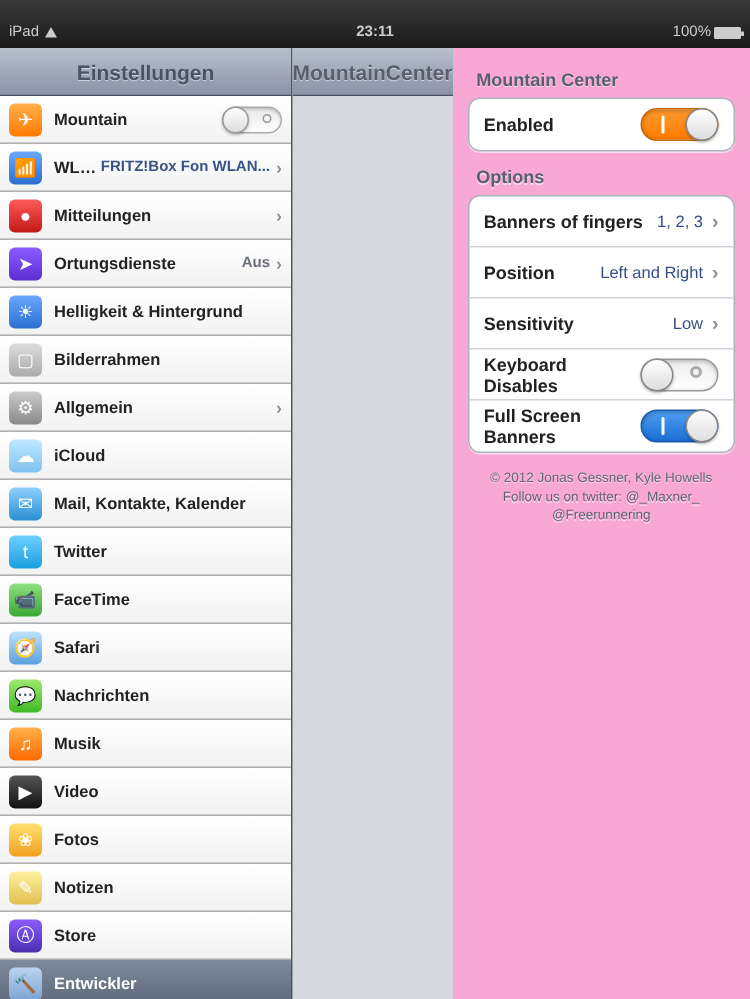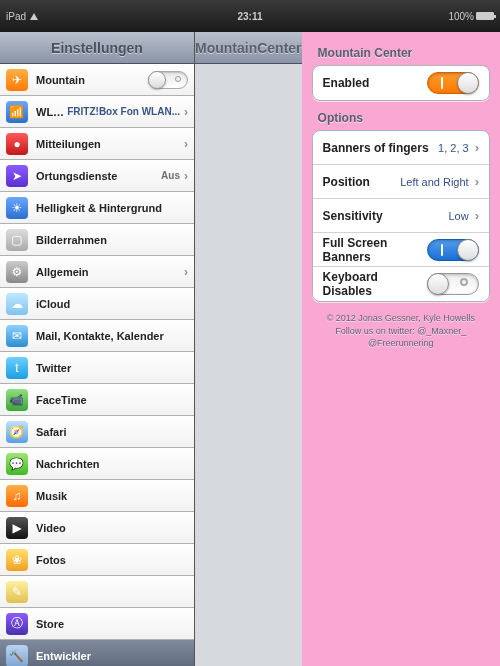--- a/index.html
+++ b/index.html
@@ -1,18 +1,18 @@
 <!DOCTYPE html>
 <html><head>
 <meta charset="utf-8">
 <style>
 * { margin: 0; padding: 0; box-sizing: border-box; font-family: -apple-system, Helvetica, Arial, sans-serif; }
 body { width: 500px; height: 666px; overflow: hidden; background: #000; }
 
-.statusbar { height: 16px; background: linear-gradient(#3a3a3a,#1a1a1a); color: #ccc; display: flex; align-items: center; font-size: 10px; padding: 16px 6px; gap: 32px; }
+.statusbar { height: 16px; background: linear-gradient(#3a3a3a,#1a1a1a); color: #ccc; display: flex; align-items: flex-start; font-size: 10px; padding: 16px 6px; gap: 32px; }
 .statusbar .sb-left { flex: 1; display: flex; gap: 4px; align-items: center; }
 .statusbar .sb-center { flex: 1; text-align: center; font-weight: bold; }
 .statusbar .sb-right { flex: 1; text-align: right; display: flex; justify-content: flex-end; gap: 2px; align-items: center; }
 .wifi-icon { width: 0; height: 0; border-left: 4px solid transparent; border-right: 4px solid transparent; border-bottom: 7px solid #ccc; }
 .battery { width: 18px; height: 8px; border: 1px solid #ccc; border-radius: 1px; position: relative; background: #ccc; }
 .battery::after { content:''; position:absolute; right:-3px; top:2px; width:2px; height:3px; background:#ccc; }
 
 .container { display: flex; height: 650px; }
 
 
@@ -147,20 +147,21 @@
         <div class="row">
           <div class="icon" style="background: linear-gradient(rgb(85, 85, 85), rgb(17, 17, 17));">▶</div>
           <div class="label">Video</div>
         </div>
         <div class="row">
           <div class="icon" style="background: linear-gradient(rgb(255, 224, 112), rgb(240, 160, 32));">❀</div>
           <div class="label">Fotos</div>
         </div>
         <div class="row">
           <div class="icon" style="background: linear-gradient(rgb(255, 240, 160), rgb(224, 192, 80));">✎</div>
+          <div class="label">Notizen</div>
         </div>
         <div class="row">
           <div class="icon" style="background: linear-gradient(rgb(138, 92, 255), rgb(74, 47, 176));">Ⓐ</div>
           <div class="label">Store</div>
         </div>
         <div class="row selected">
           <div class="icon" style="background: linear-gradient(rgb(188, 211, 239), rgb(123, 164, 211));">🔨</div>
           <div class="label">Entwickler</div>
         </div>
         <div class="section-hdr">Extensions</div>
@@ -190,33 +191,33 @@
             <div class="clabel">Position</div>
             <div class="cvalue">Left and Right</div>
             <div class="chev">›</div>
           </div>
           <div class="cell">
             <div class="clabel">Sensitivity</div>
             <div class="cvalue">Low</div>
             <div class="chev">›</div>
           </div>
           <div class="cell">
+            <div class="clabel">Keyboard Disables</div>
+            <div class="switch-lg off">
+              <span class="ring"></span>
+              <span class="knob"></span>
+            </div>
+          </div>
+          <div class="cell">
             <div class="clabel">Full Screen Banners</div>
             <div class="switch-lg on blue">
               <span class="mark"></span>
               <span class="knob"></span>
             </div>
           </div>
-          <div class="cell">
-            <div class="clabel">Keyboard Disables</div>
-            <div class="switch-lg off">
-              <span class="ring"></span>
-              <span class="knob"></span>
-            </div>
-          </div>
         </div>
       <div class="footer">
         <div>© 2012 Jonas Gessner, Kyle Howells</div>
         <div>Follow us on twitter: @_Maxner_   @Freerunnering</div>
       </div>
     </div>
   </div>
 </div>
 
 </body></html>

